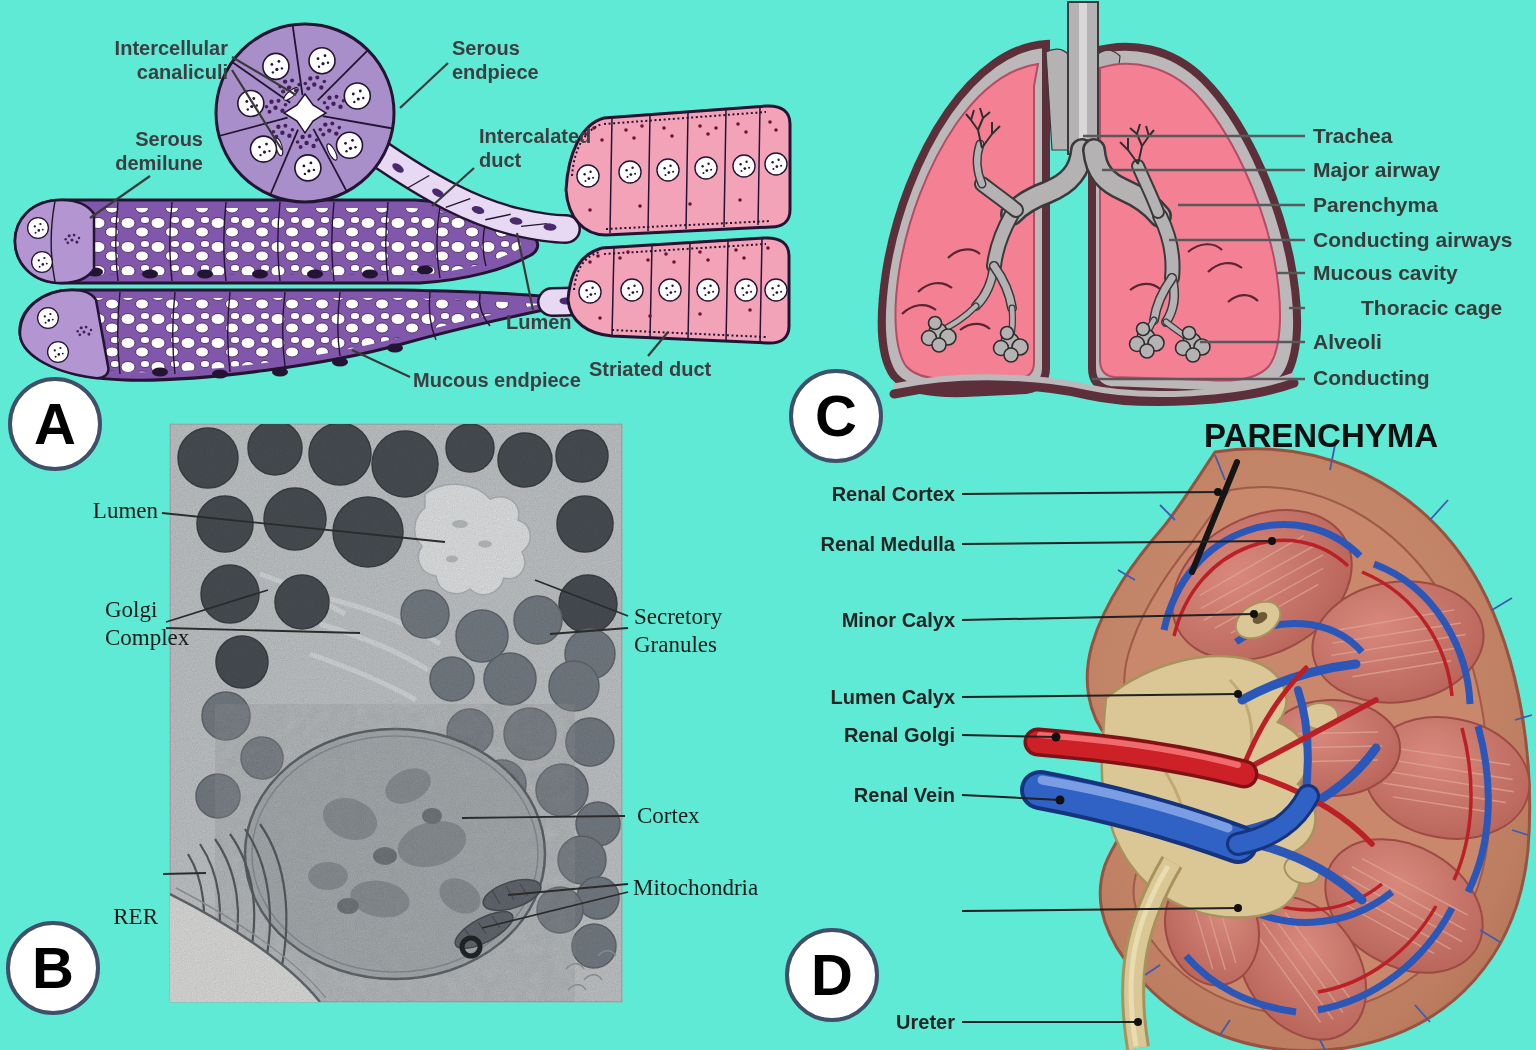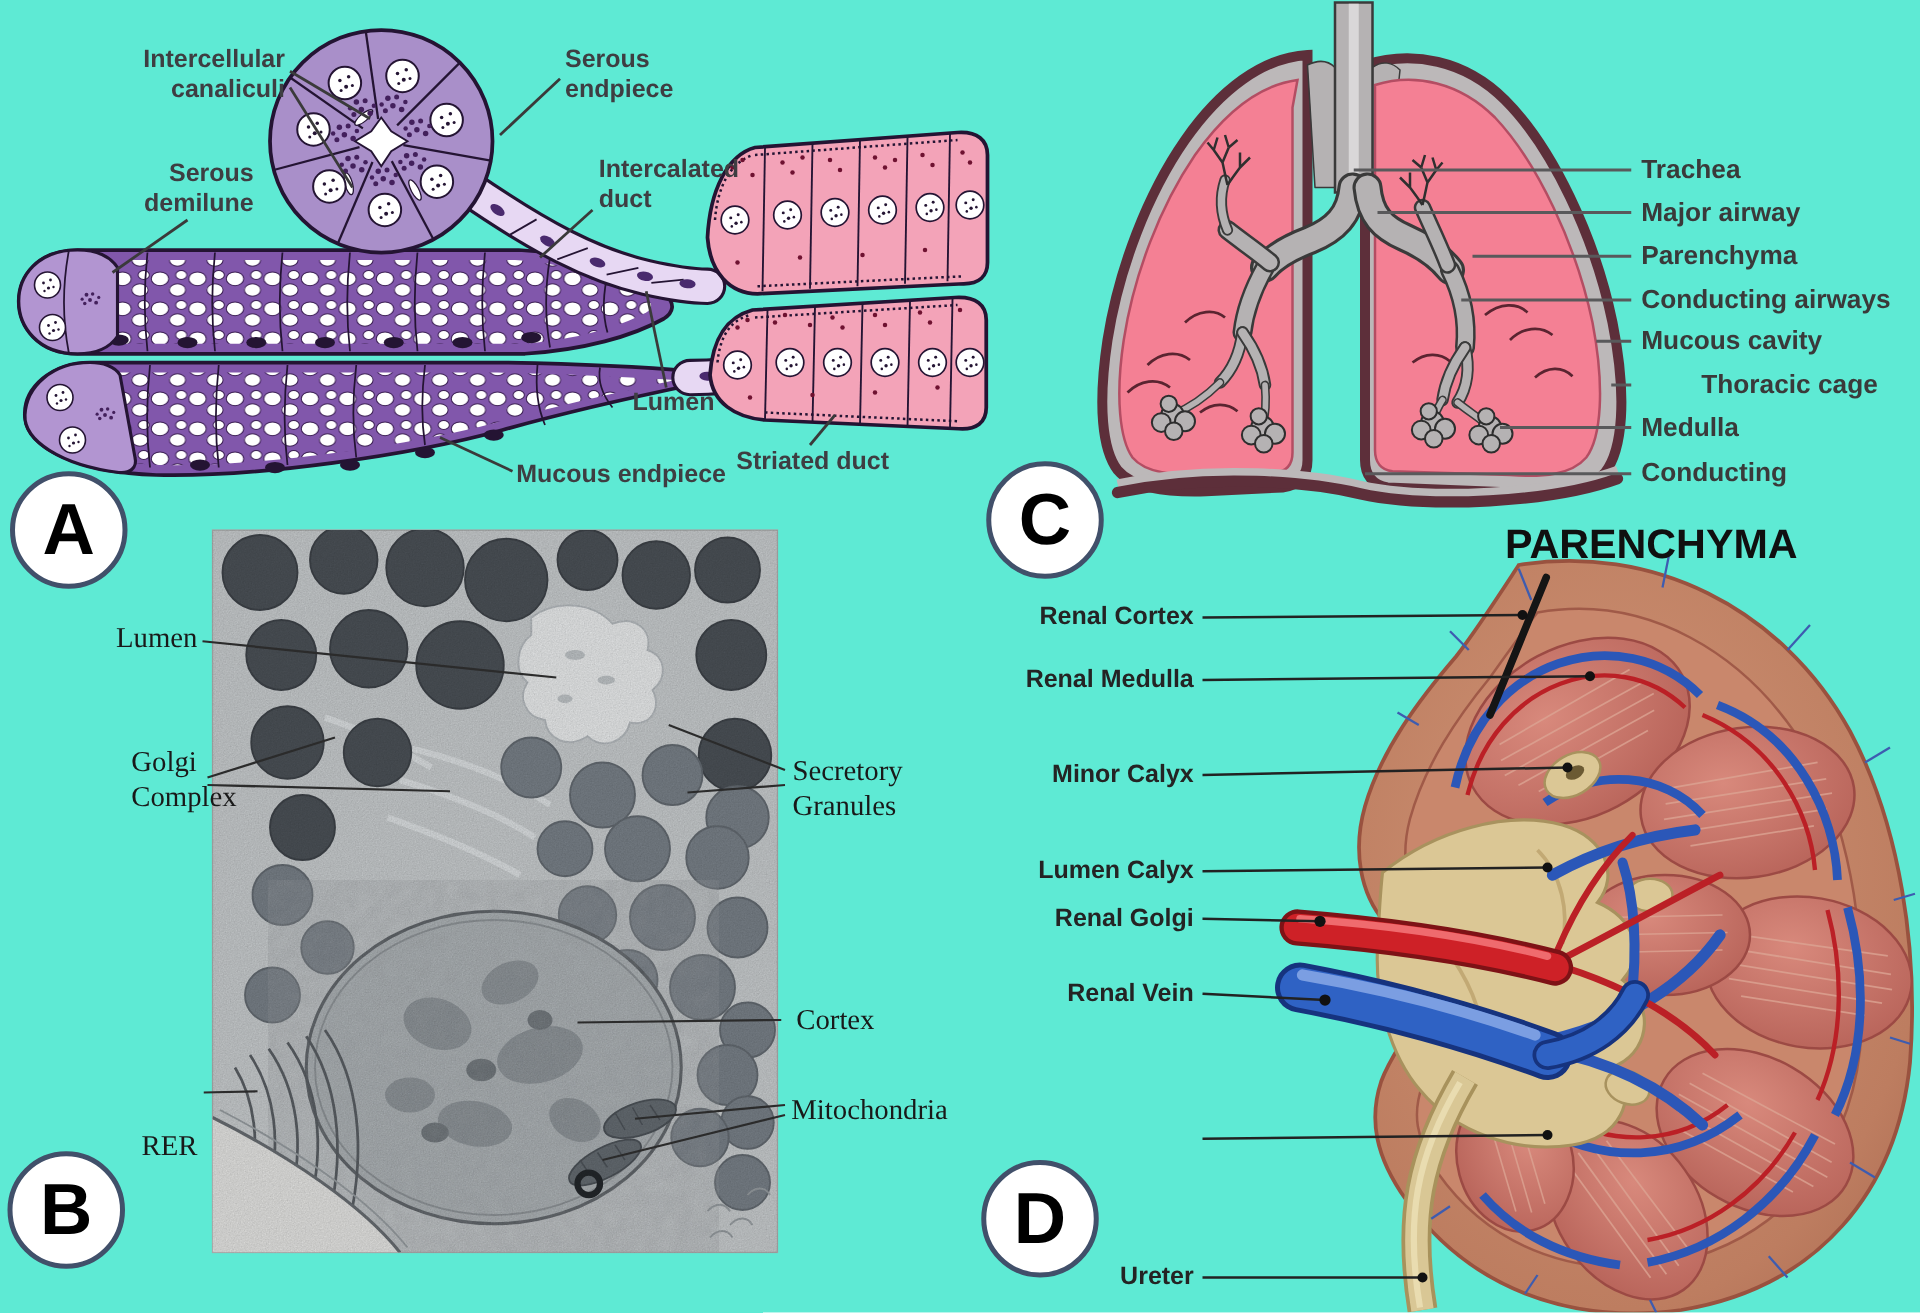--- a/index.html
+++ b/index.html
@@ -668,21 +668,21 @@
 <div class="lb fb" style="left:637px;top:816px;">Cortex</div>
 <div class="lb fb ra" style="right:1378px;top:873px;margin-top:44px;">RER</div>
 <div class="lb fb" style="left:633px;top:888px;">Mitochondria</div>
 
 <div class="lb fc" style="left:1313px;top:136px;">Trachea</div>
 <div class="lb fc" style="left:1313px;top:170px;">Major airway</div>
 <div class="lb fc" style="left:1313px;top:205px;">Parenchyma</div>
 <div class="lb fc" style="left:1313px;top:240px;">Conducting airways</div>
 <div class="lb fc" style="left:1313px;top:273px;">Mucous cavity</div>
 <div class="lb fc" style="left:1313px;top:308px;margin-left:48px;">Thoracic cage</div>
-<div class="lb fc" style="left:1313px;top:342px;">Medulla</div>
+<div class="lb fc" style="left:1313px;top:342px;">Alveoli</div>
 <div class="lb fc" style="left:1313px;top:378px;">Conducting</div>
 
 <div class="lb title-d" style="left:1204px;top:435px;">PARENCHYMA</div>
 <div class="lb fd ra" style="right:581px;top:494px;">Renal Cortex</div>
 <div class="lb fd ra" style="right:581px;top:544px;">Renal Medulla</div>
 <div class="lb fd ra" style="right:581px;top:620px;">Minor Calyx</div>
 <div class="lb fd ra" style="right:581px;top:697px;">Lumen Calyx</div>
 <div class="lb fd ra" style="right:581px;top:735px;">Renal Golgi</div>
 <div class="lb fd ra" style="right:581px;top:795px;">Renal Vein</div>
 <div class="lb fd ra" style="right:581px;top:1022px;">Ureter</div>

